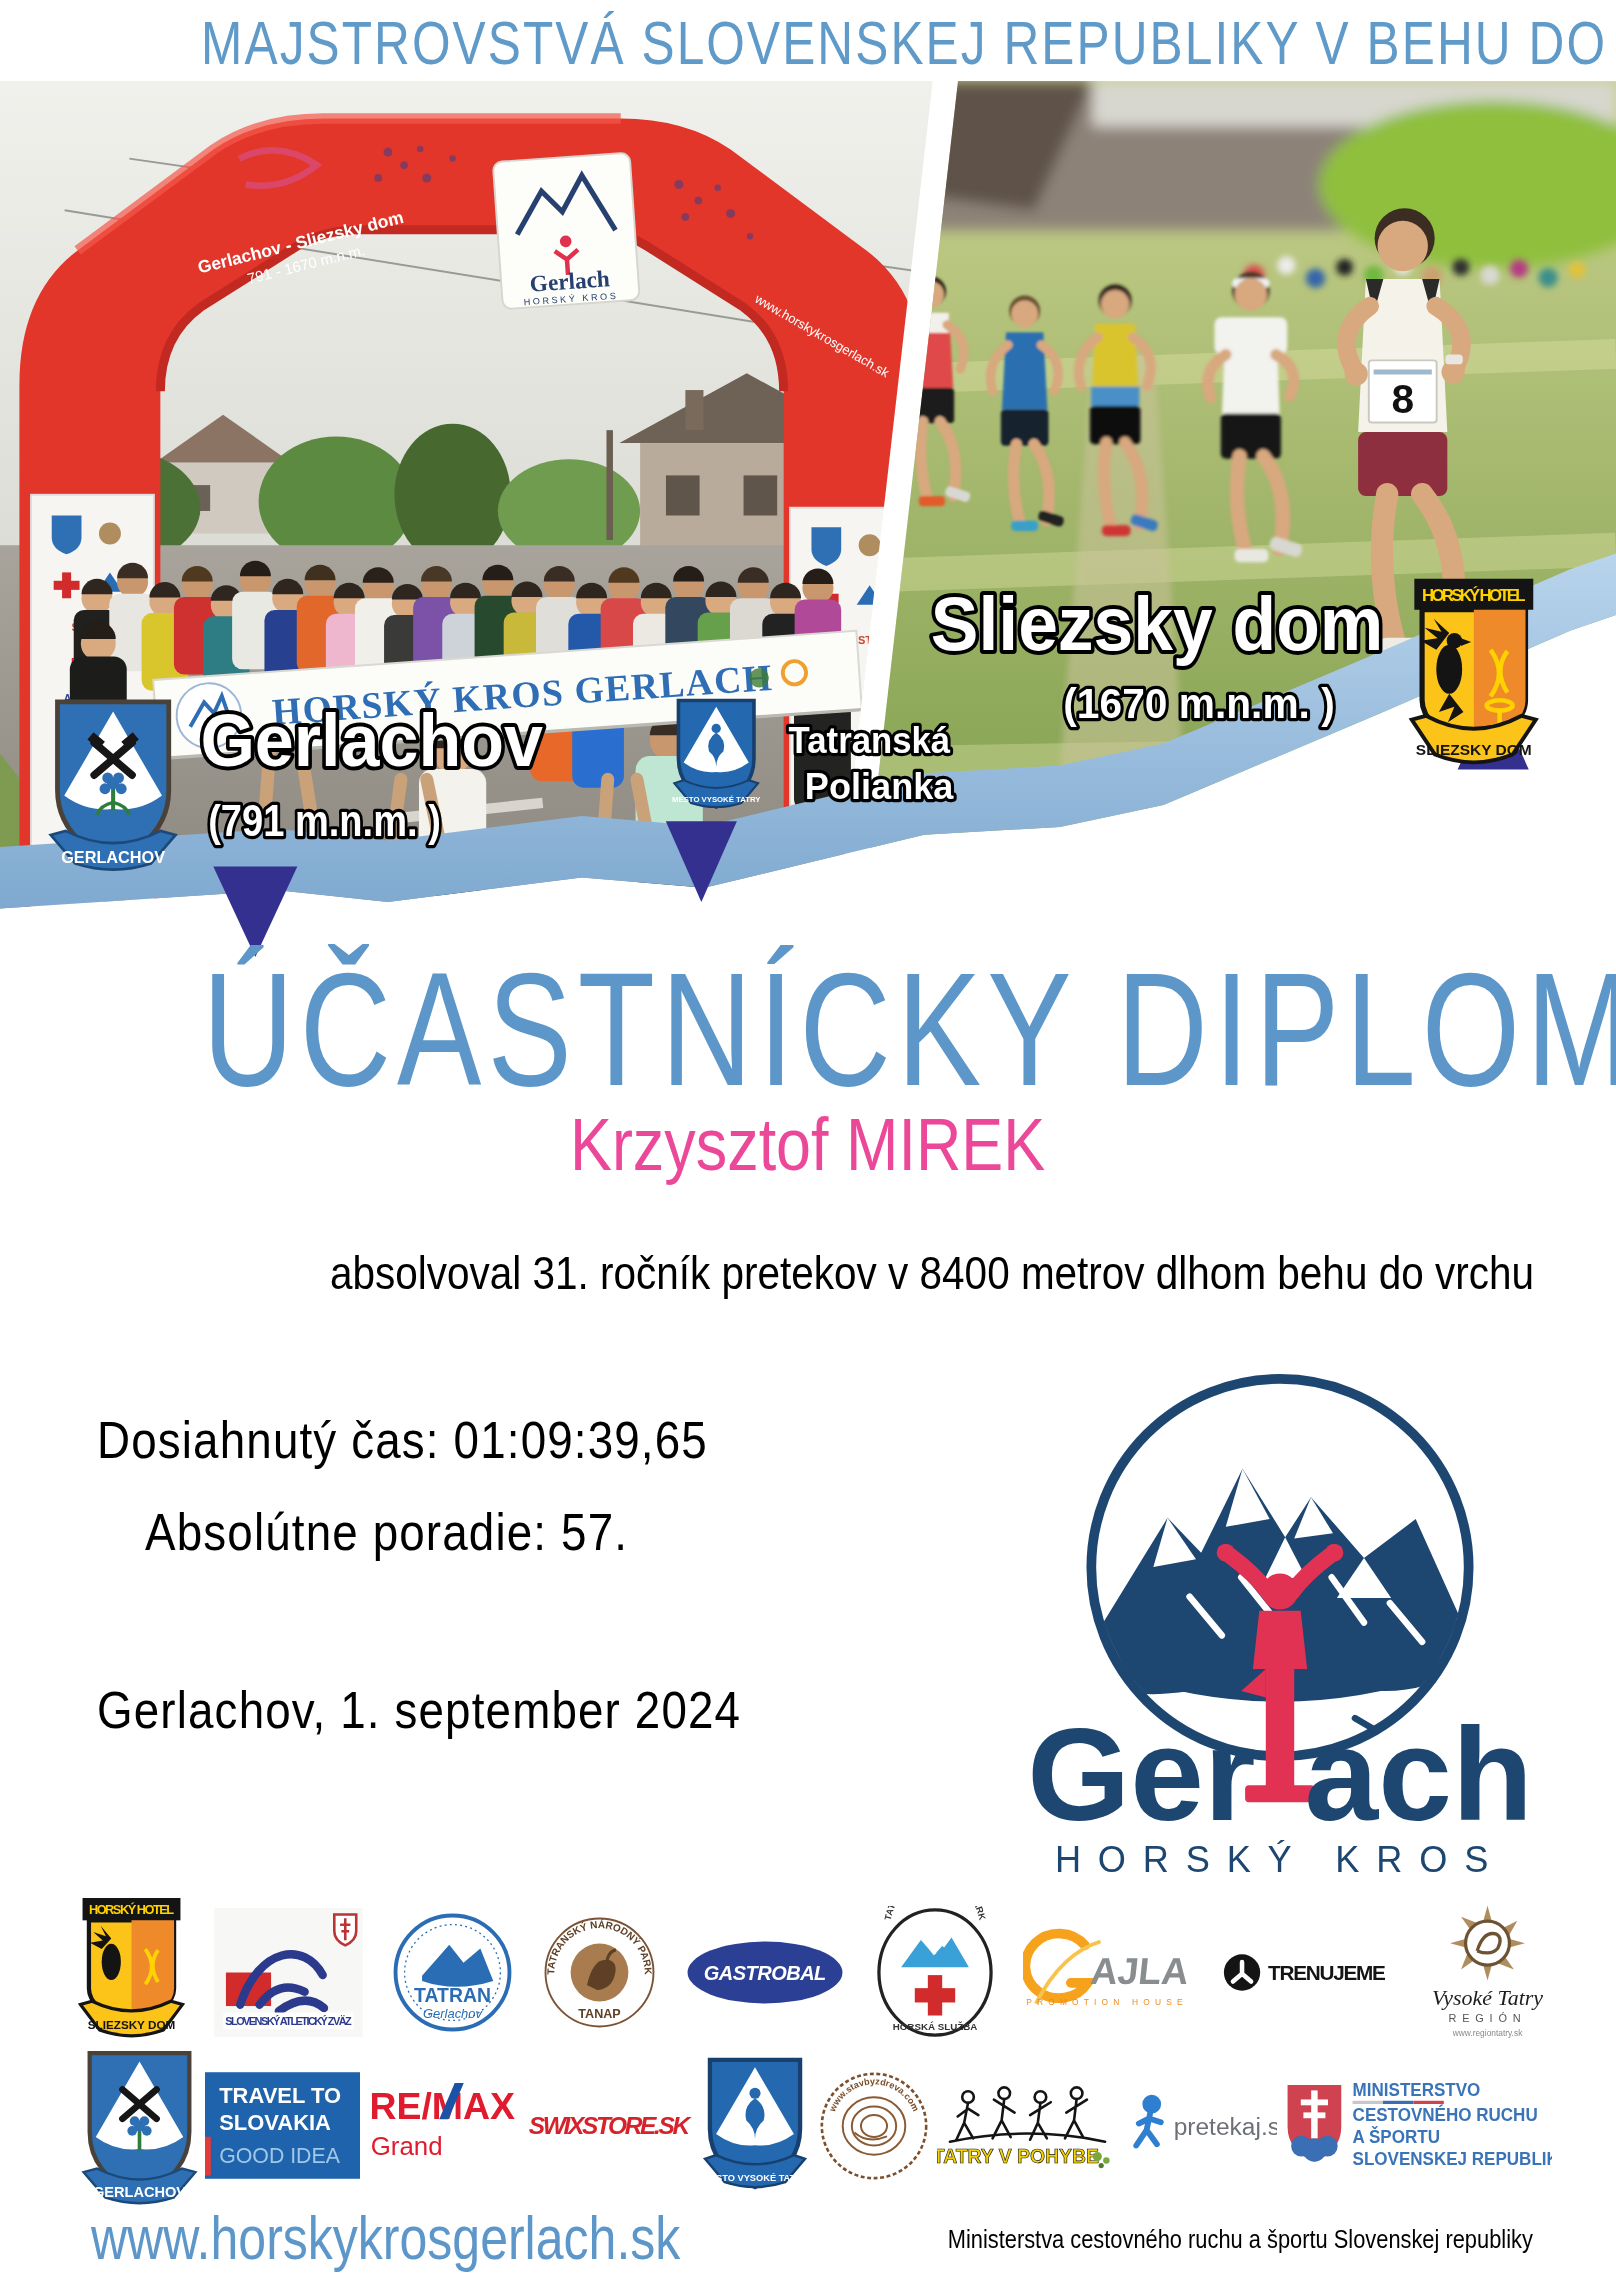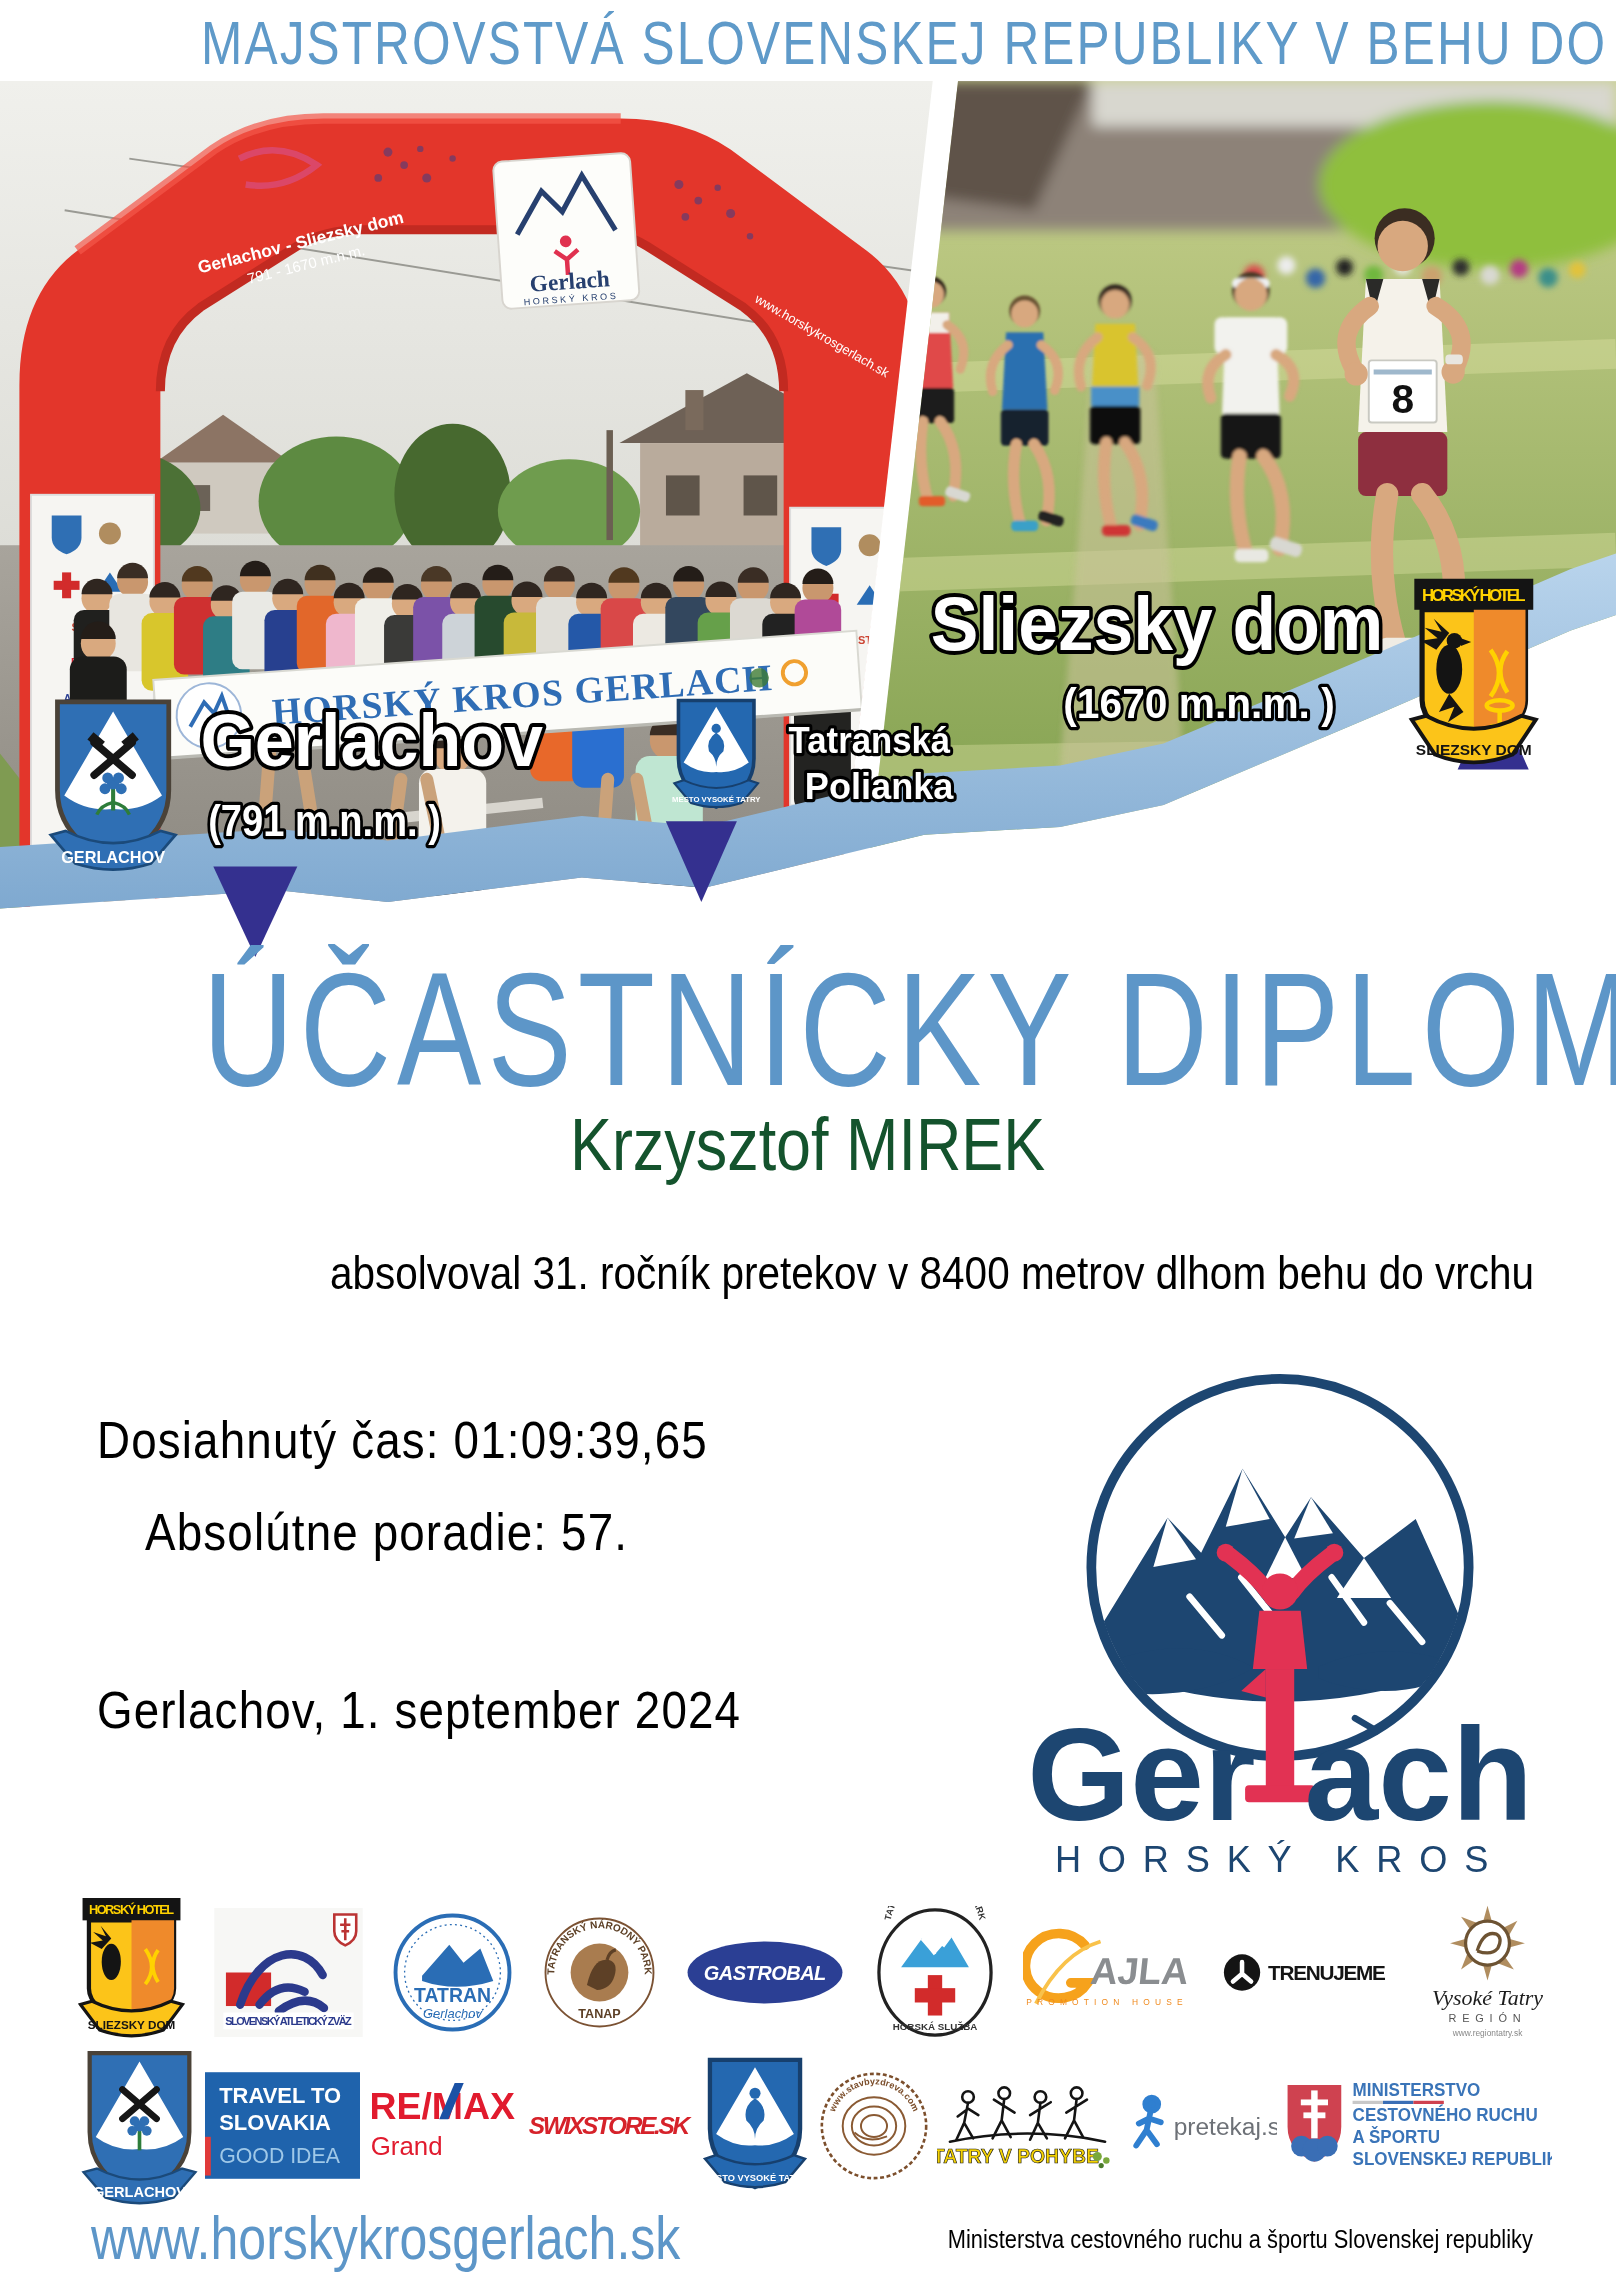--- a/index.html
+++ b/index.html
@@ -16,21 +16,21 @@
   .photos{top:81px;left:0;width:1616px;height:905px;}
   .photo{position:absolute;top:0;height:847px;overflow:hidden;}
   .photo-left{left:0;width:944px;clip-path:polygon(0 0,934px 0,836px 100%,0 100%);}
   .photo-right{left:834px;width:782px;clip-path:polygon(124px 0,100% 0,100% 100%,27px 100%);}
   .overlay{position:absolute;top:0;left:0;width:1616px;height:905px;}
 
   .big-title{top:936px;left:0;width:1280px;text-align:left;color:#5d96c8;
              font-size:162px;letter-spacing:7.8px;font-weight:400;}
   .big-title .cond{transform:scaleX(.78);}
 
-  .name-line{top:1102px;left:0;width:1616px;text-align:center;color:#14532d;font-size:74px;}
+  .name-line{top:1102px;left:0;width:1616px;text-align:center;color:#ec4899;font-size:74px;}
   .name-line .cond{transform:scaleX(.85);}
 
   .para{top:1244px;left:0;width:1616px;text-align:right;color:#000;font-size:46px;line-height:59px;}
   .para .cond{transform:scaleX(.88);}
 
   .stat{left:97px;color:#000;font-size:52px;letter-spacing:1.3px;}
   .stat .condL{transform:scaleX(.88);}
 
   .footer-link{top:2203px;left:91px;color:#5d96c8;font-size:61px;}
   .footer-link .condL{transform:scaleX(.82);}

